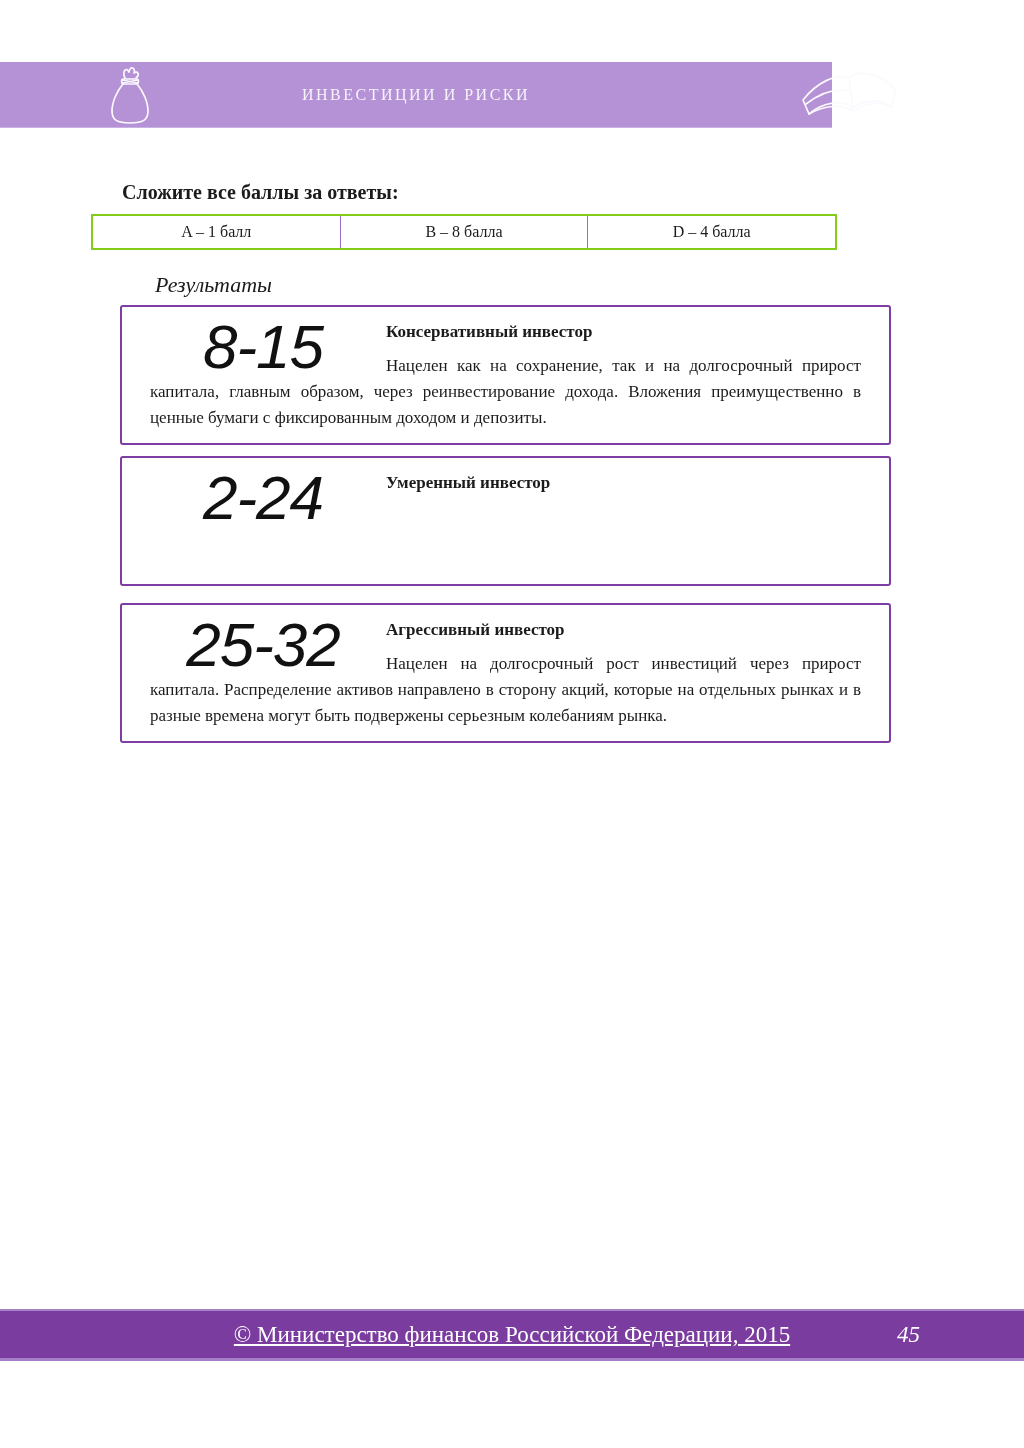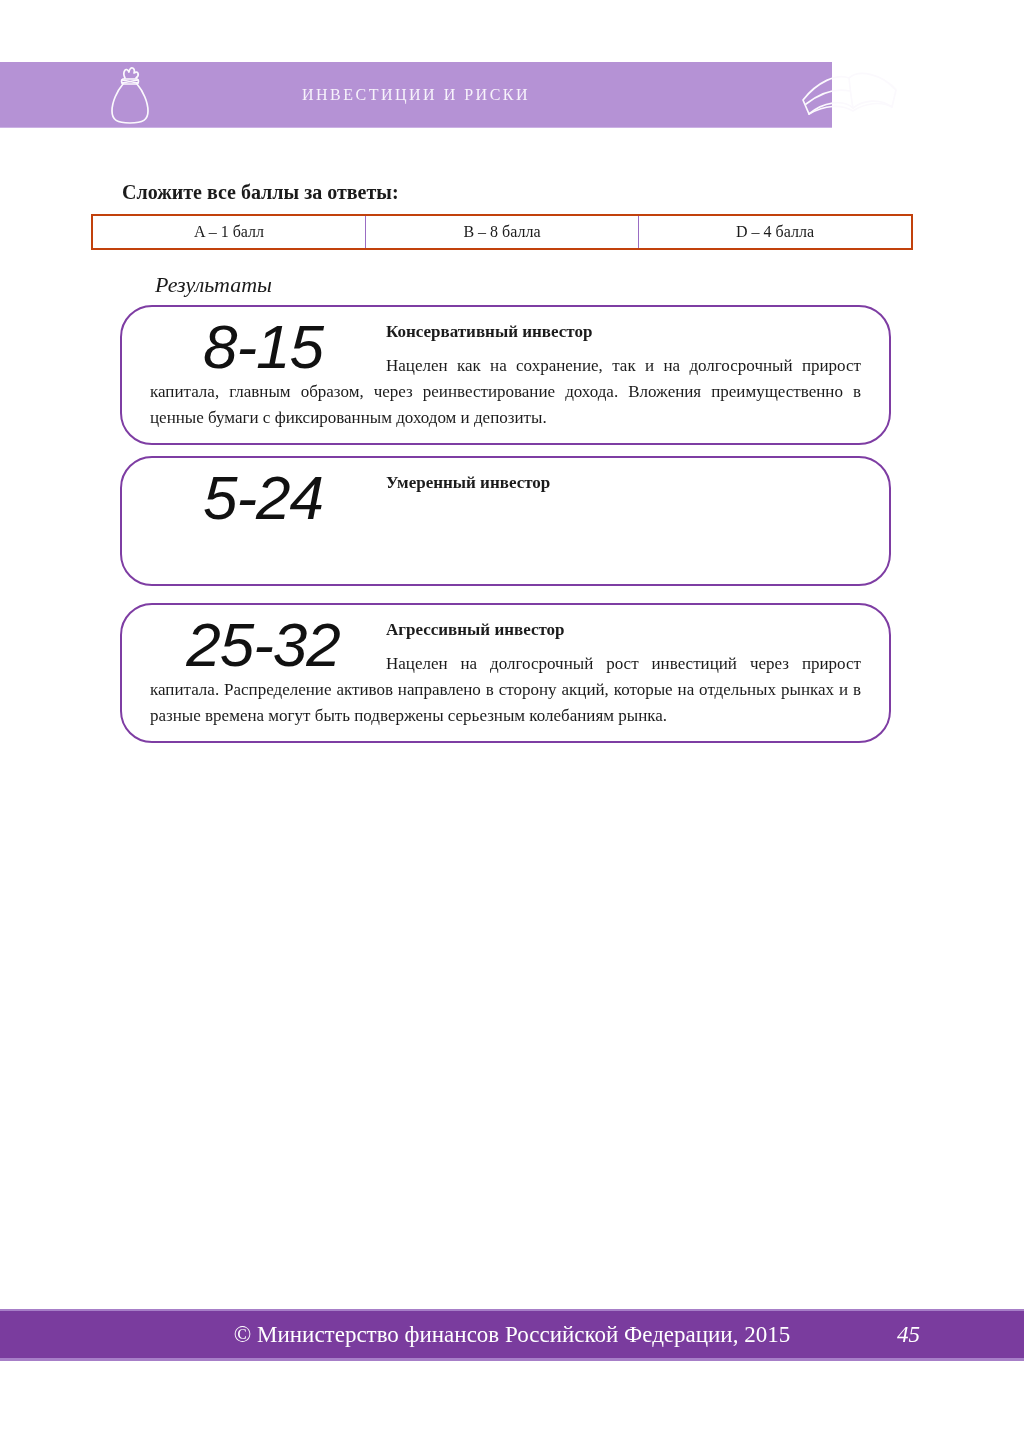--- a/index.html
+++ b/index.html
@@ -18,55 +18,55 @@
   .header-title {
     position:absolute; left:0; top:0; width:100%; height:66px; line-height:66px;
     text-align:center; color:#f7f3fb; font-size:16px; letter-spacing:2.5px;
   }
   .icon-bag { position:absolute; left:102px; top:1px; }
   .icon-book { position:absolute; left:796px; top:5px; }
 
   
   .instruction { position:absolute; left:122px; top:181px; font-size:20px; font-weight:bold; }
   .score-table {
-    position:absolute; left:91px; top:214px; width:822px; height:36px;
-    display:flex; border:2px solid #c2410c; background:#fff;
+    position:absolute; left:91px; top:214px; width:746px; height:36px;
+    display:flex; border:2px solid #84cc16; background:#fff;
   }
   .score-cell {
     flex:1; display:flex; align-items:center; justify-content:center;
     border-right:1px solid #9a6cc3; font-size:16px;
   }
   .score-cell:last-child { border-right:none; }
 
   
   .results-heading { position:absolute; left:122px; top:272px; font-style:italic; font-size:22px;margin-left:33px; }
   .result-box {
     position:absolute; left:120px; width:771px;
-    border:2px solid #7e3da3; border-radius:32px; background:#fff;
+    border:2px solid #7e3da3; border-radius:3px; background:#fff;
     padding:8px 28px 12px 28px;
   }
   .box-1 { top:305px; min-height:132px; }
   .box-2 { top:456px; min-height:130px; }
   .box-3 { top:603px; min-height:130px; }
   .range-number {
     float:left; width:226px; height:64px; margin-right:10px;
     text-align:center; font-family:"Liberation Sans", sans-serif;
     font-style:italic; font-size:62px; line-height:64px; letter-spacing:-1px; color:#111;
   }
   .result-title { font-size:17px; font-weight:bold; line-height:26px; padding-top:4px; margin-bottom:8px; }
   .result-text { font-size:17px; line-height:26px; text-align:justify; hyphens:manual; }
 
   
   .footer-band {
     position:absolute; left:0; top:1309px; width:1024px; height:52px;
     background:#7a3c9e; border-top:2px solid #a77fc8; border-bottom:3px solid #a77fc8;
   }
   .footer-copy {
     position:absolute; left:0; top:0; width:100%; height:46px; line-height:47px;
-    text-align:center; color:#ffffff; font-size:23px;
+    text-align:center; color:#ffffff; font-size:23px;text-decoration:underline;
   }
   .footer-page {
     position:absolute; right:104px; top:0; height:47px; line-height:47px;
     color:#ffffff; font-size:23px;font-style:italic;
   }
 </style>
 </head>
 <body>
 
 <div class="page">
@@ -105,21 +105,21 @@
 
   <div class="results-heading">Результаты</div>
 
   <div class="result-box box-1">
     <div class="range-number">8-15</div>
     <div class="result-title">Консервативный инвестор</div>
     <div class="result-text">Нацелен как на сохранение, так и на долгосрочный прирост капита­ла, главным образом, через реинвестирование дохода. Вложения преимущественно в ценные бумаги с фиксированным доходом и депозиты.</div>
   </div>
 
   <div class="result-box box-2">
-    <div class="range-number">5-24</div>
+    <div class="range-number">2-24</div>
     <div class="result-title">Умеренный инвестор</div>
   </div>
 
   <div class="result-box box-3">
     <div class="range-number">25-32</div>
     <div class="result-title">Агрессивный инвестор</div>
     <div class="result-text">Нацелен на долгосрочный рост инвестиций через прирост капита­ла. Распределение активов направлено в сторону акций, которые на отдельных рынках и в раз­ные времена могут быть подвержены серьезным колебаниям рынка.</div>
   </div>
 
   <div class="footer-band">

